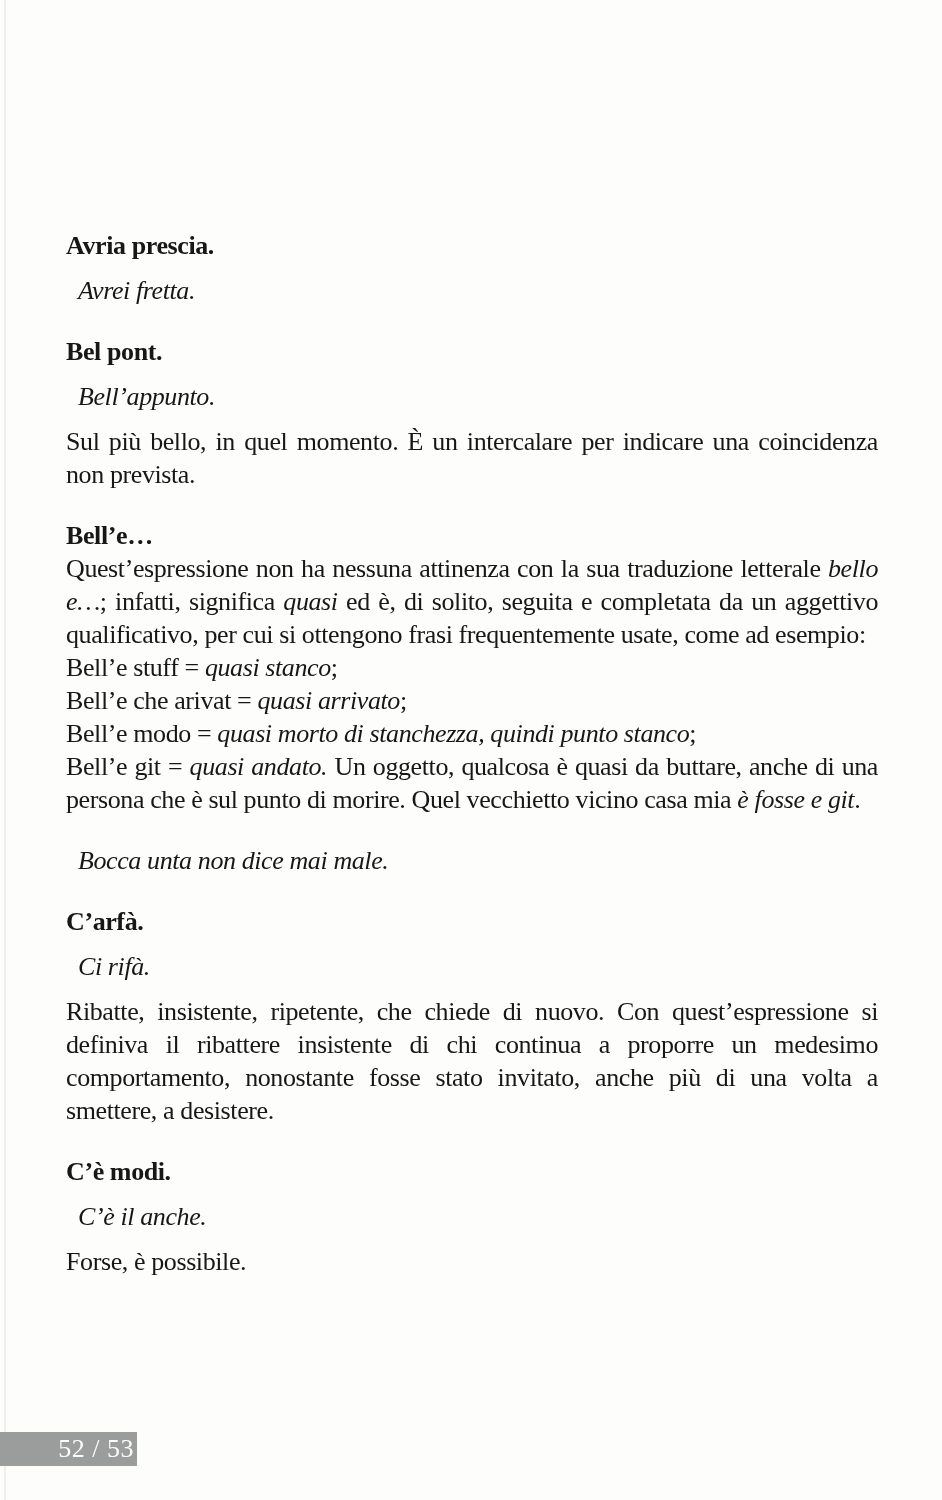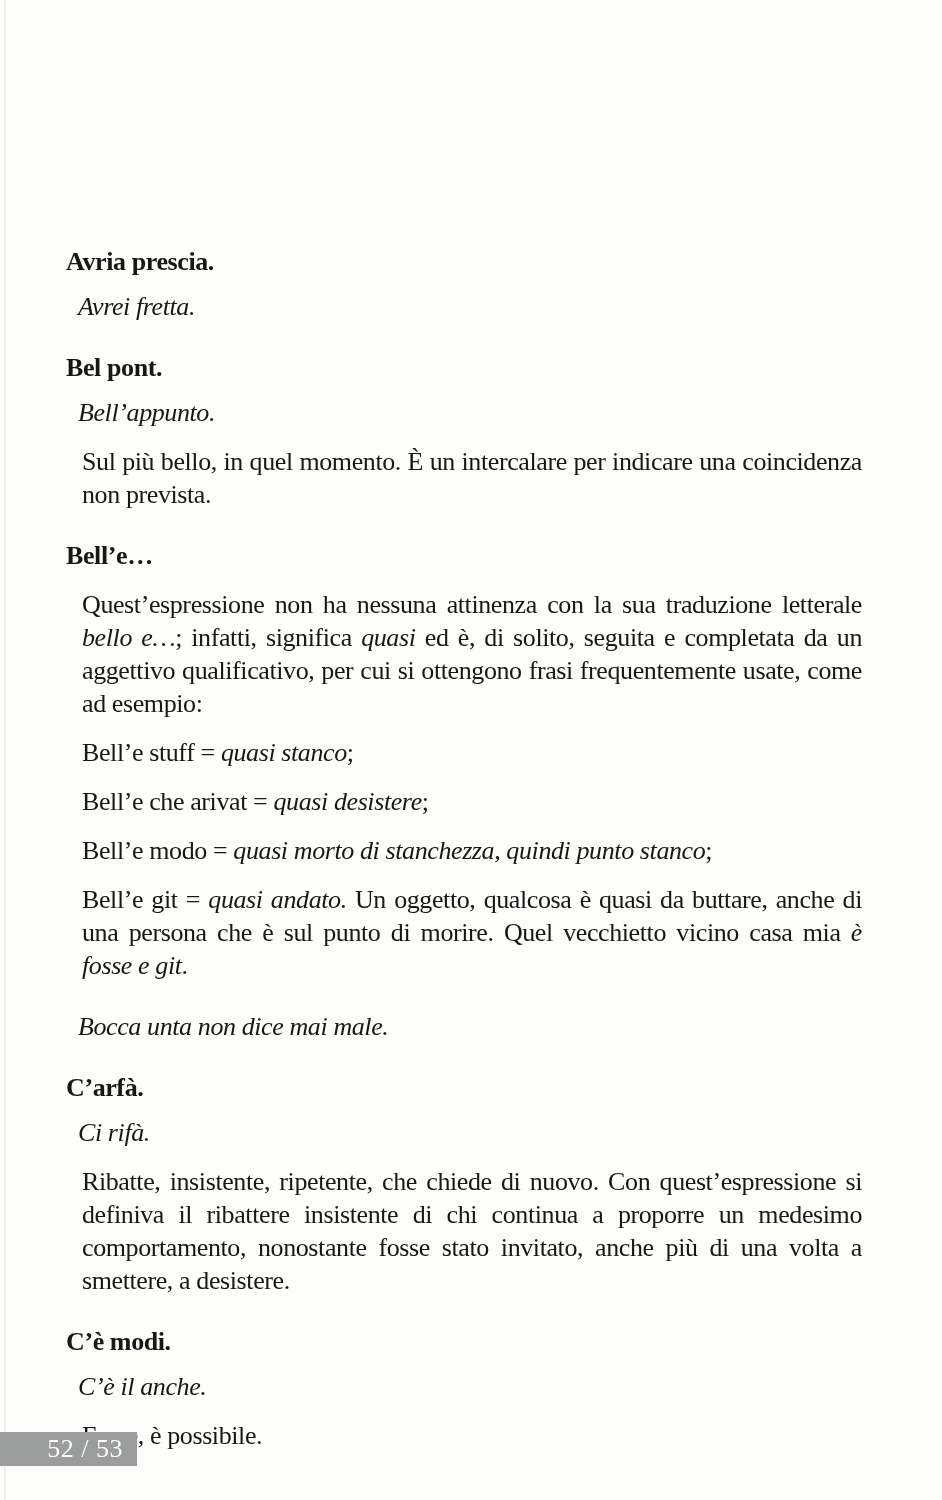--- a/index.html
+++ b/index.html
@@ -25,56 +25,56 @@
     position: absolute;
     left: 4px;
     top: 0;
     width: 2px;
     height: 100%;
     background: rgba(110, 110, 100, 0.10);
   }
   .content {
     position: absolute;
     left: 66px;
-    top: 245px;
+    top: 229px;
     width: 812px;
     font-size: 26px;
     line-height: 33px;
     letter-spacing: -0.4px;
   }
   .entry { margin: 0; }
   .entry + .entry { margin-top: 28px; }
   .headword {
     margin: 0;
     font-size: 26px;
     font-weight: bold;
     line-height: 33px;
   }
   .translation {
     margin: 12px;
     font-style: italic;
   }
   .body-par {
-    margin: 16px;
+    margin: 0;
     text-align: justify;
     hyphens: manual;
   }
   .body-par i { font-style: italic; }
   .footer-badge {
     position: absolute;
     left: 0;
     top: 1432px;
     width: 137px;
     height: 34px;
     background: #9b9d9d;
     color: #fbfbfa;
     font-size: 26px;
     line-height: 34px;
     text-align: right;
-    padding-right: 14px;
+    padding-right: 3px;
     box-sizing: border-box;
     letter-spacing: 0.5px;
   }
 </style>
 </head>
 <body>
 
 <div class="page">
   <div class="seam"></div>
 
@@ -88,21 +88,21 @@
     <article class="entry">
       <h2 class="headword">Bel pont.</h2>
       <p class="translation">Bell’appunto.</p>
       <p class="body-par"><span>Sul più bello, in quel momento. È un intercalare per indicare una coin­cidenza non prevista.</span></p>
     </article>
 
     <article class="entry">
       <h2 class="headword">Bell’e…</h2>
       <p class="body-par"><span>Quest’espressione non ha nessuna attinenza con la sua traduzione lette­rale </span><i>bello e…</i><span>; infatti, significa </span><i>quasi</i><span> ed è, di solito, seguita e completata da un aggettivo qualificativo, per cui si ottengono frasi frequentemente usate, come ad esempio:</span></p>
       <p class="body-par"><span>Bell’e stuff = </span><i>quasi stanco</i><span>;</span></p>
-      <p class="body-par"><span>Bell’e che arivat = </span><i>quasi desistere</i><span>;</span></p>
+      <p class="body-par"><span>Bell’e che arivat = </span><i>quasi arrivato</i><span>;</span></p>
       <p class="body-par"><span>Bell’e modo = </span><i>quasi morto di stanchezza, quindi punto stanco</i><span>;</span></p>
       <p class="body-par"><span>Bell’e git = </span><i>quasi andato.</i><span> Un oggetto, qualcosa è quasi da buttare, anche di una persona che è sul punto di morire. Quel vecchietto vicino casa mia </span><i>è fosse e git</i><span>.</span></p>
     </article>
 
     <article class="entry">
       <p class="translation">Bocca unta non dice mai male.</p>
     </article>
 
     <article class="entry">
       <h2 class="headword">C’arfà.</h2>

